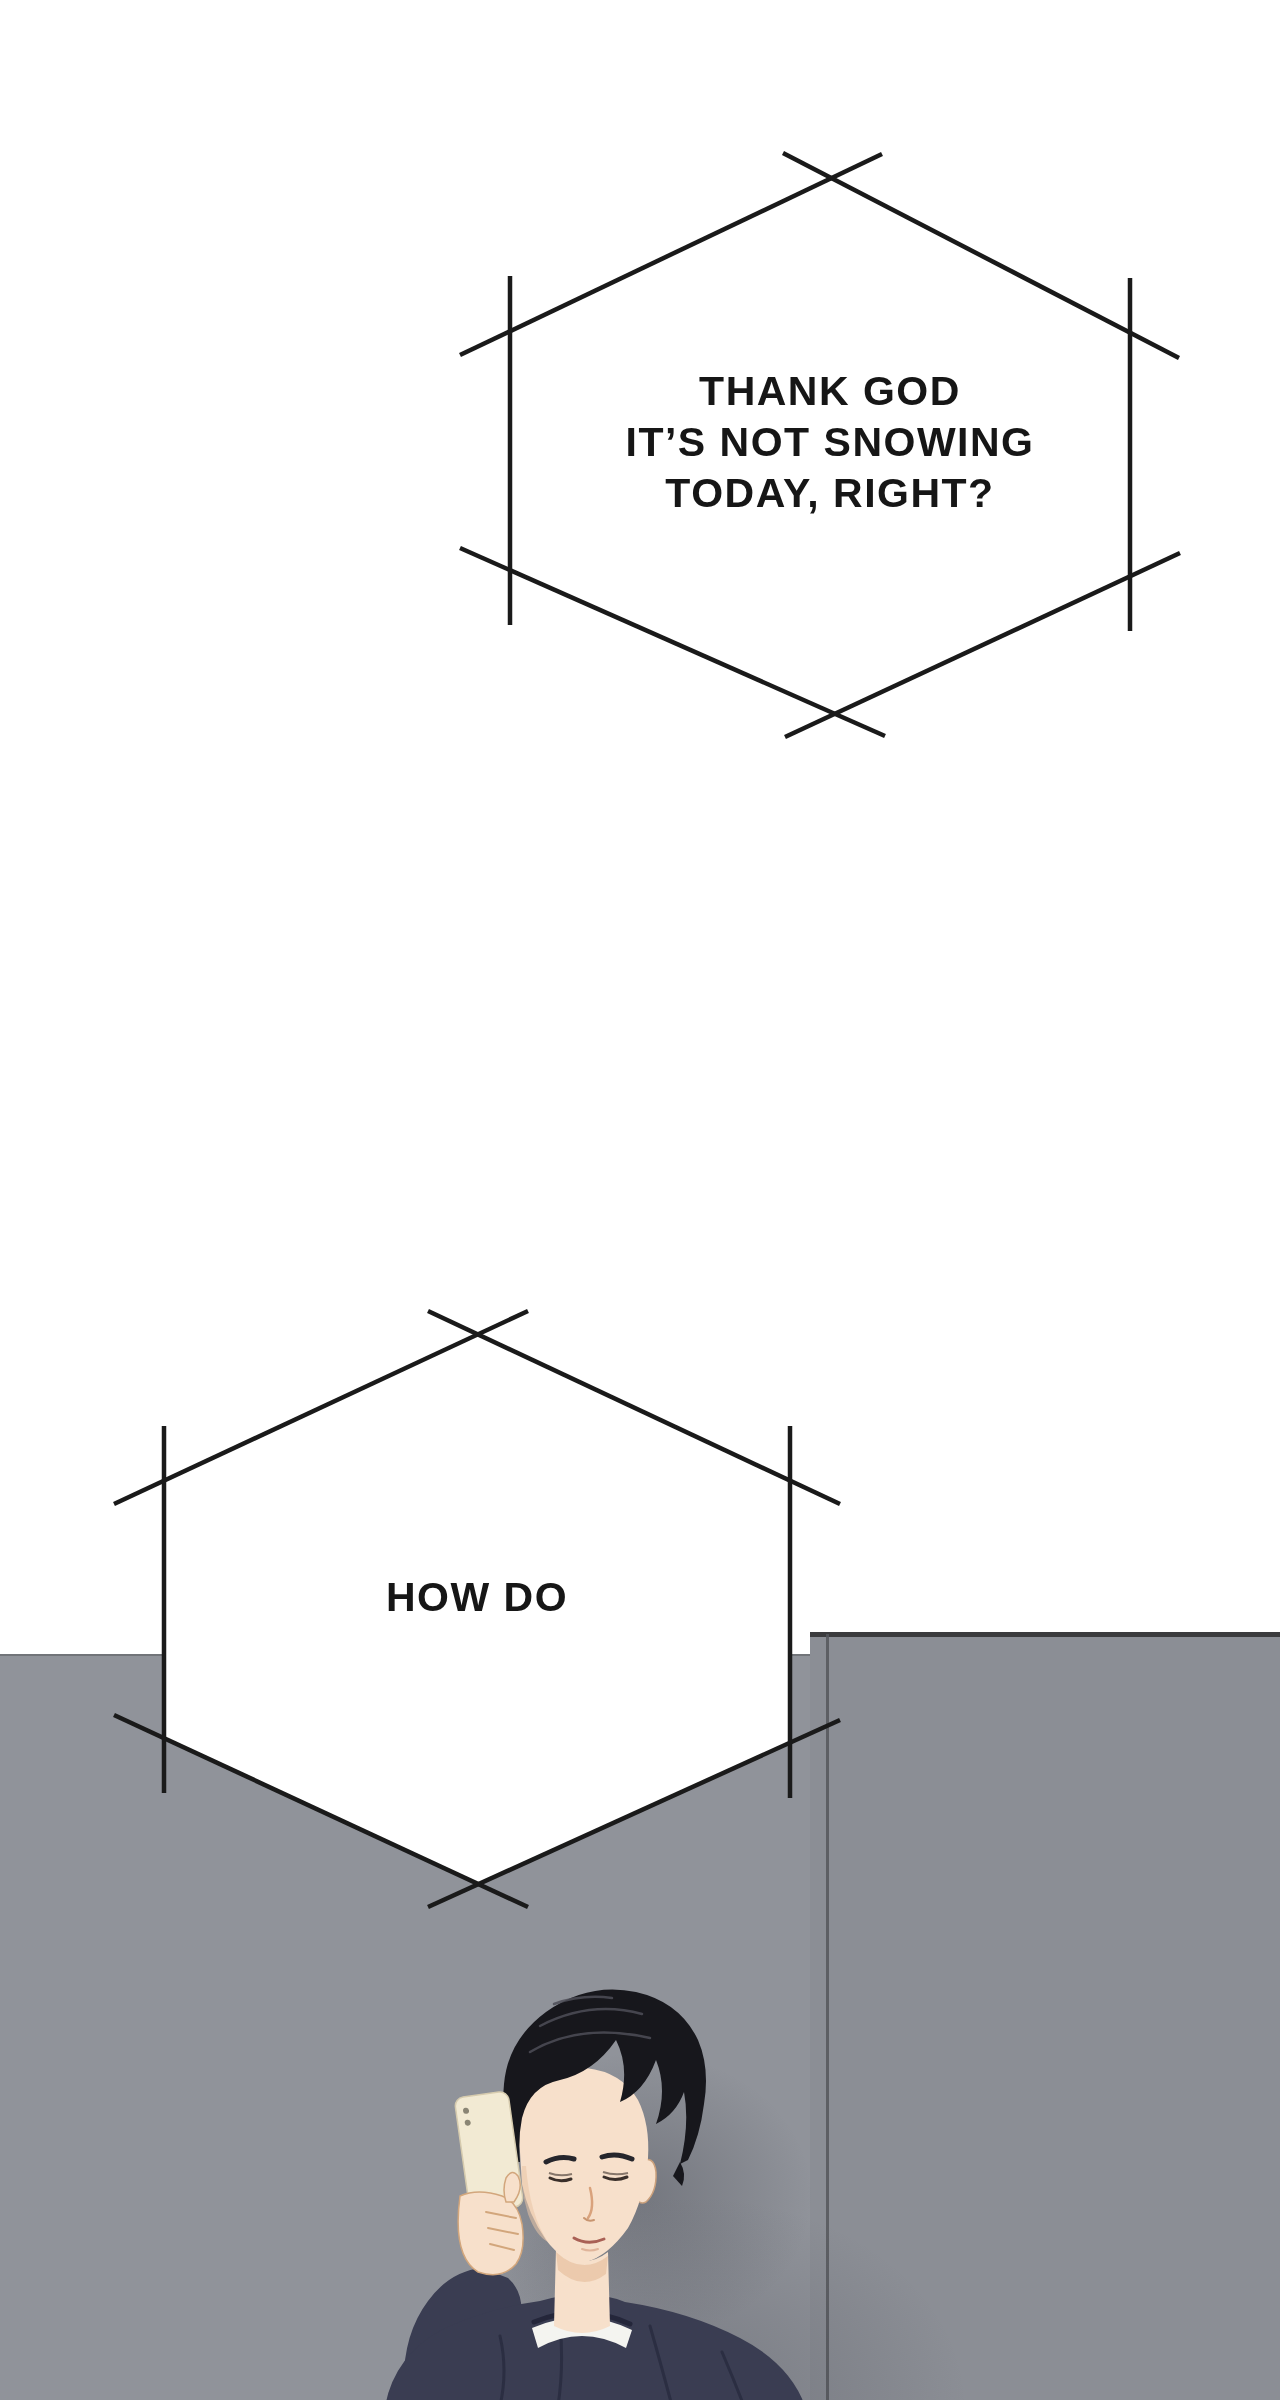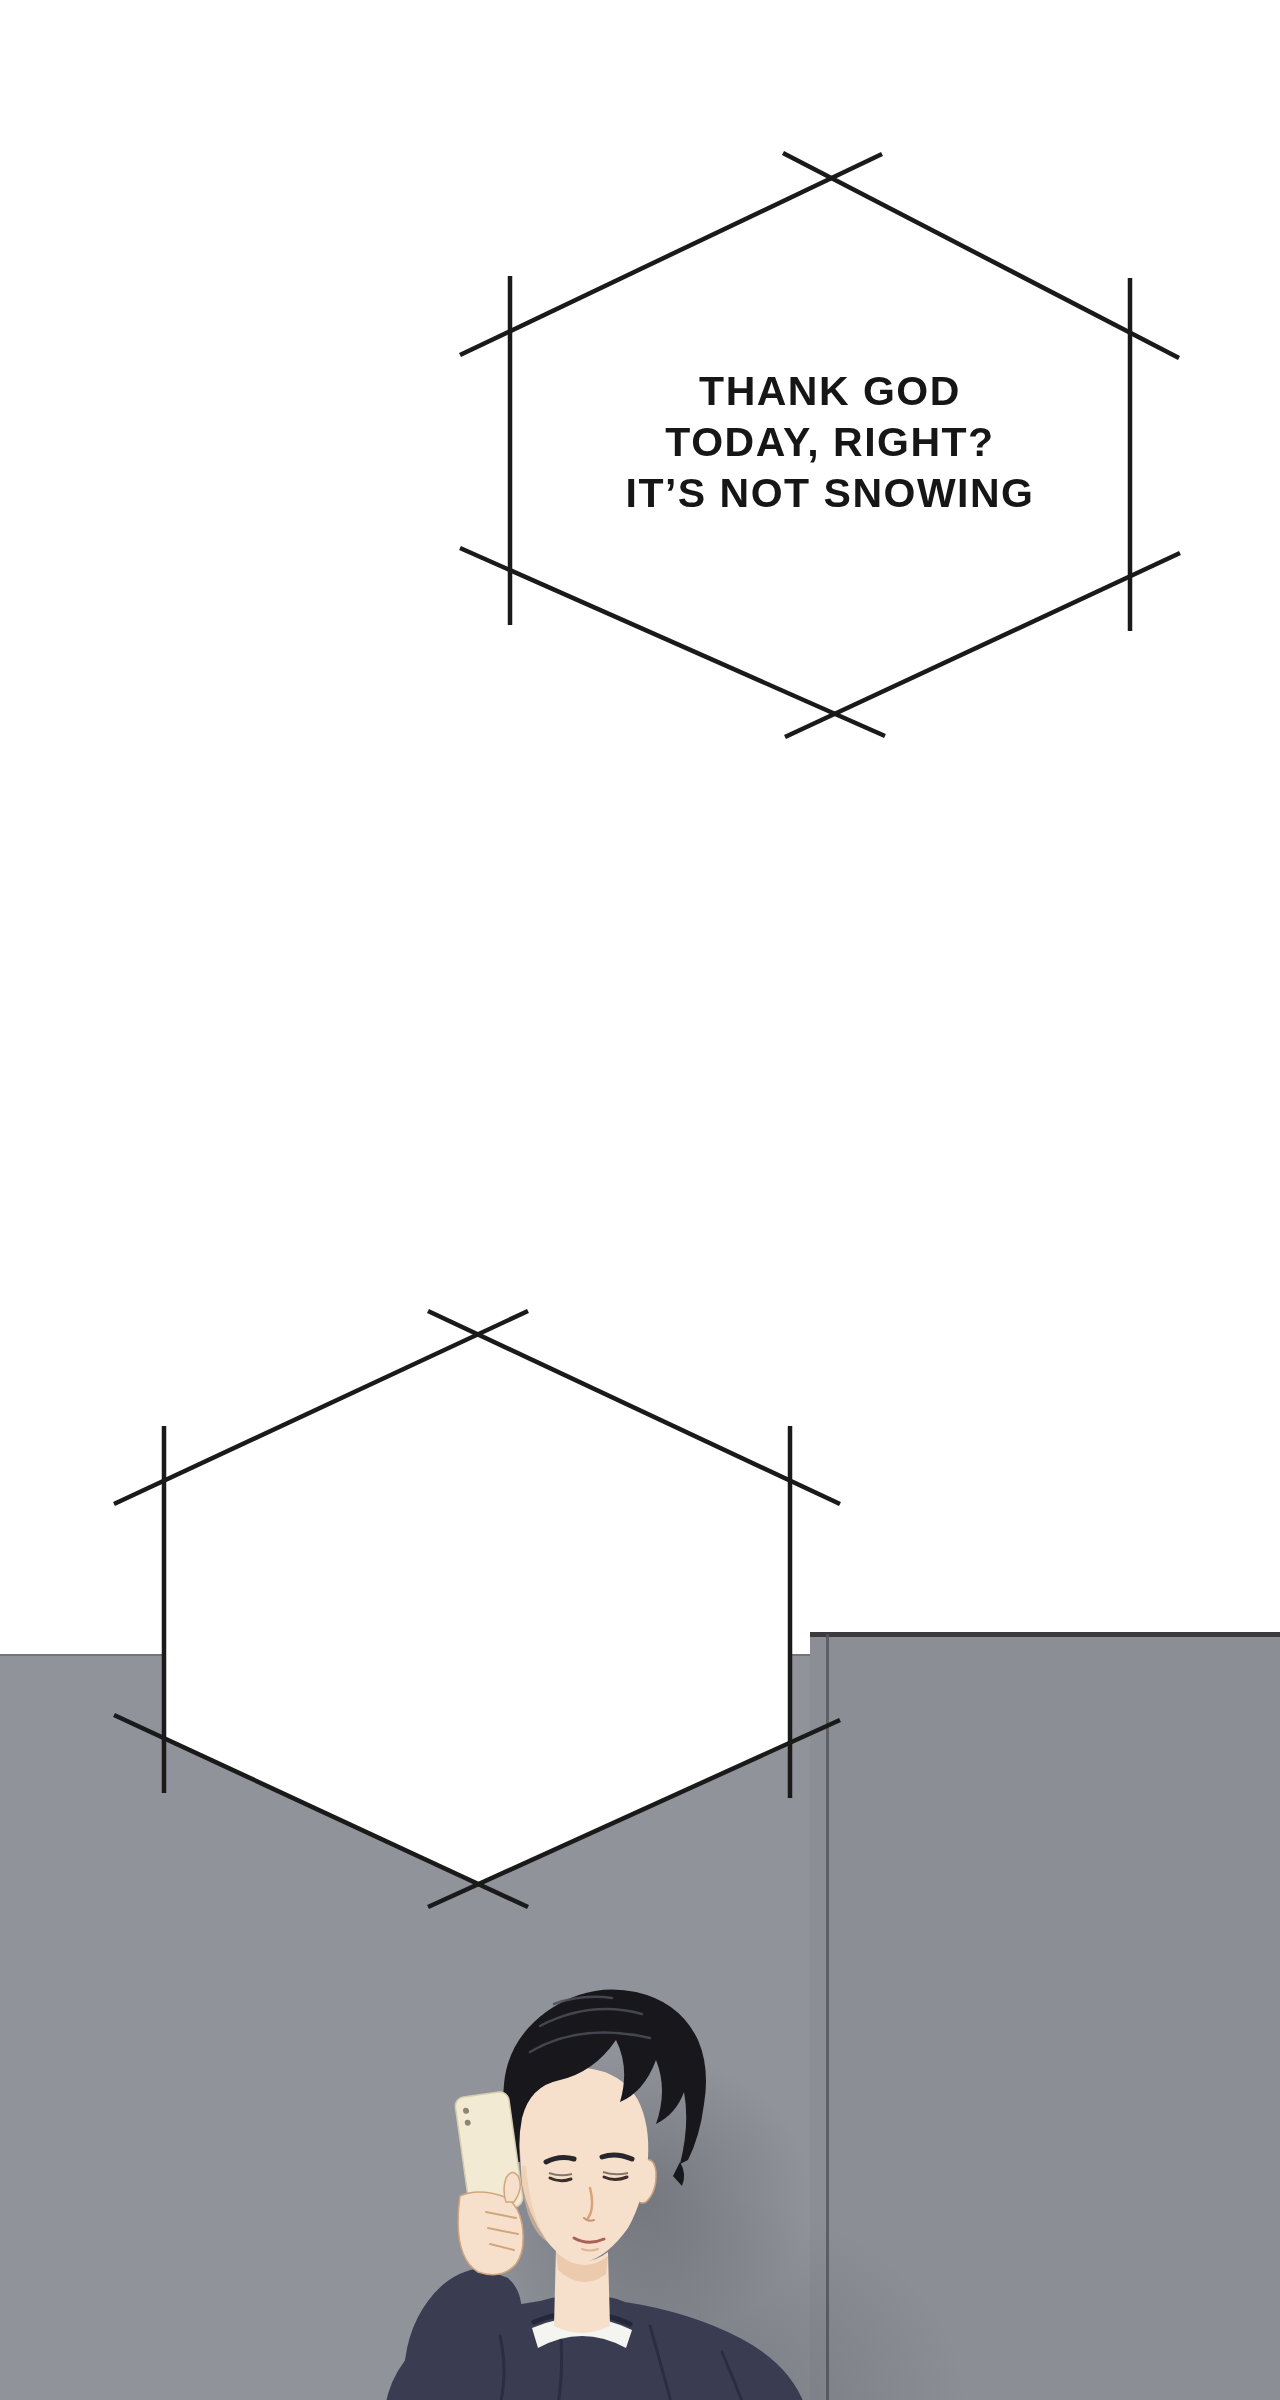--- a/index.html
+++ b/index.html
@@ -164,19 +164,20 @@
       <line class="bubble-line" x1="428" y1="1305" x2="840" y2="1498"></line>
       <line class="bubble-line" x1="790" y1="1420" x2="790" y2="1792"></line>
       <line class="bubble-line" x1="840" y1="1714" x2="428" y2="1901"></line>
       <line class="bubble-line" x1="528" y1="1901" x2="114" y2="1709"></line>
       <line class="bubble-line" x1="164" y1="1420" x2="164" y2="1787"></line>
     </g>
   </svg>
 
   <div class="bubble-text" id="bubble1-text">
     <div>THANK GOD</div>
+    <div>IT’S NOT SNOWING</div>
     <div>TODAY, RIGHT?</div>
-    <div>IT’S NOT SNOWING</div>
   </div>
   <div class="bubble-text" id="bubble2-text">
+    <div>HOW DO</div>
   </div>
 
 </div>
 
 </body></html>

